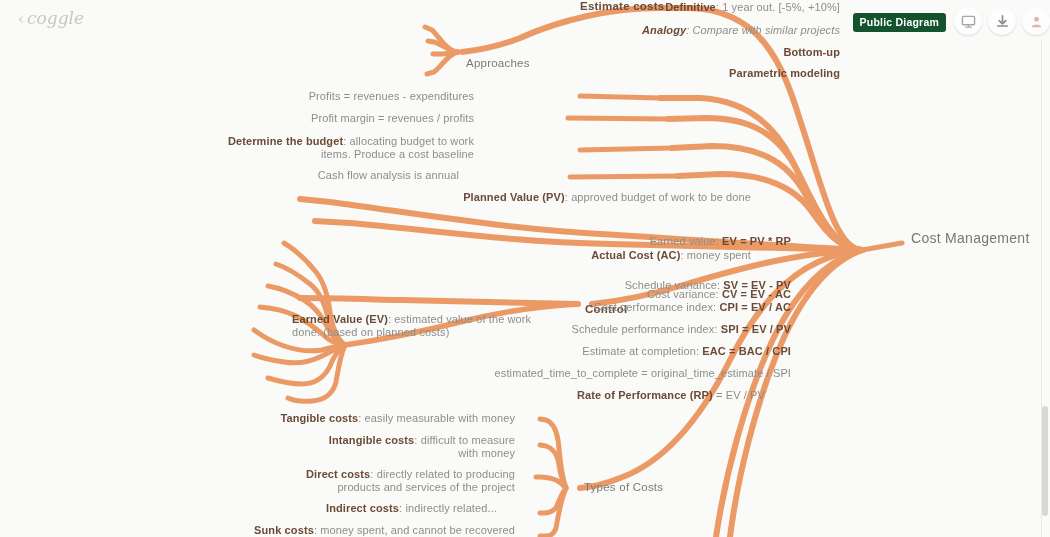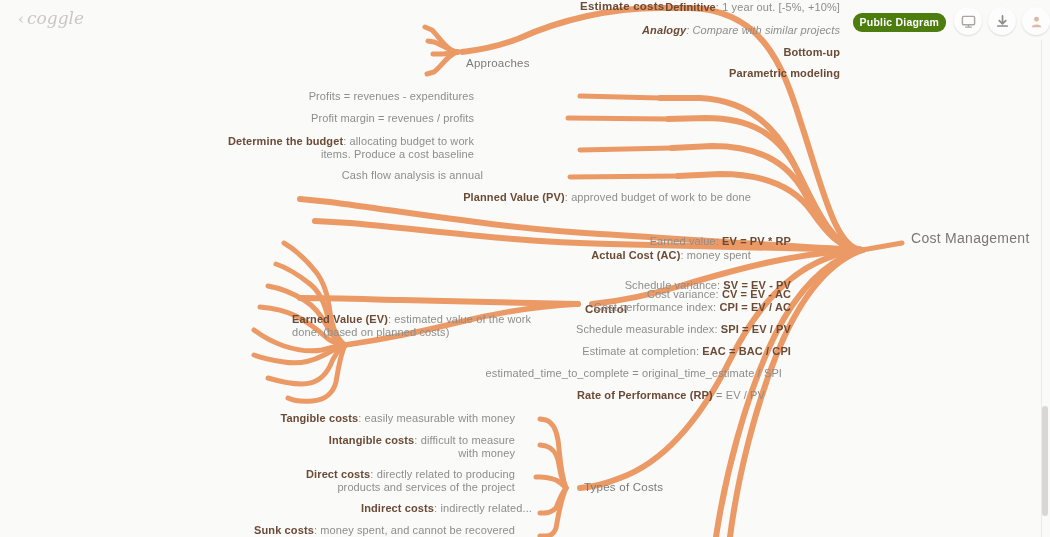--- a/index.html
+++ b/index.html
@@ -66,26 +66,26 @@
     user-select: none;
   }
   .logo .chev {
     font-style: normal;
     font-size: 15px;
     margin-right: 3px;
     color: #c9c7c4;
   }
   .badge {
     position: absolute; right: 104px; top: 13px;
-    background: #4d7c0f;
+    background: #14532d;
     color: #fff;
     font-size: 10.5px;
     font-weight: bold;
     padding: 3px 7px 4px 7px;
-    border-radius: 9px;
+    border-radius: 3px;
     letter-spacing: .02em;
     white-space: nowrap;
   }
   .circle-btn {
     position: absolute; top: 7px;
     width: 28px; height: 28px;
     border-radius: 50%;
     background: #fdfdfd;
     box-shadow: 0 1px 2px rgba(0,0,0,.13);
     display: flex; align-items: center; justify-content: center;
@@ -182,36 +182,36 @@
       <div class="branch" style="left: 466px; top: 57px;">Approaches</div>
       <div class="branch bold" style="left: 585px; top: 303px;">Control</div>
       <div class="branch" style="left: 584px; top: 481px;">Types of Costs</div>
       <div class="node n-right" style="right: 210px; top: 1px;"><span class="term">Definitive</span><span class="desc">: </span><span class="desc">1 year out. [-5%, +10%]</span></div>
       <div class="node n-right" style="right: 210px; top: 24px; font-style: italic;"><span class="term">Analogy</span><span class="desc">: </span><span class="desc">Compare with similar projects</span></div>
       <div class="node n-right" style="right: 210px; top: 46px;"><span class="term">Bottom-up</span></div>
       <div class="node n-right" style="right: 210px; top: 67px;"><span class="term">Parametric modeling</span></div>
       <div class="node n-right" style="right: 576px; top: 90px;"><span class="desc">Profits = revenues - expenditures</span></div>
       <div class="node n-right" style="right: 576px; top: 112px;"><span class="desc">Profit margin = revenues / profits</span></div>
       <div class="node n-right wrap" style="right: 576px; top: 135px; width: 252px;"><span class="term">Determine the budget</span><span class="desc">: </span><span class="desc">allocating budget to work items. Produce a cost baseline</span></div>
-      <div class="node n-right" style="right: 567px; top: 169px; text-align: center;"><span class="desc">Cash flow analysis is annual</span></div>
+      <div class="node n-right" style="right: 591px; top: 169px; text-align: center;"><span class="desc">Cash flow analysis is annual</span></div>
       <div class="node n-right" style="right: 299px; top: 191px;"><span class="term">Planned Value (PV)</span><span class="desc">: </span><span class="desc">approved budget of work to be done</span></div>
       <div class="node n-right" style="right: 299px; top: 214px; margin-top: 35px;"><span class="term">Actual Cost (AC)</span><span class="desc">: </span><span class="desc">money spent</span></div>
       <div class="node n-right" style="right: 259px; top: 235px;"><span class="desc">Earned value: </span><span class="term">EV = PV * RP</span></div>
       <div class="node n-right" style="right: 259px; top: 257px; margin-top: 31px;"><span class="desc">Cost variance: </span><span class="term">CV = EV - AC</span></div>
       <div class="node n-right" style="right: 259px; top: 279px;"><span class="desc">Schedule variance: </span><span class="term">SV = EV - PV</span></div>
       <div class="node n-right" style="right: 259px; top: 301px;"><span class="desc">Cost performance index: </span><span class="term">CPI = EV / AC</span></div>
-      <div class="node n-right" style="right: 259px; top: 323px;"><span class="desc">Schedule measurable index: </span><span class="term">SPI = EV / PV</span></div>
+      <div class="node n-right" style="right: 259px; top: 323px;"><span class="desc">Schedule performance index: </span><span class="term">SPI = EV / PV</span></div>
       <div class="node n-right" style="right: 259px; top: 345px;"><span class="desc">Estimate at completion: </span><span class="term">EAC = BAC / CPI</span></div>
-      <div class="node n-right" style="right: 268px; top: 367px; padding-left: 16px;"><span class="desc">estimated_time_to_complete = original_time_estimate / SPI</span></div>
+      <div class="node n-right" style="right: 259px; top: 367px; padding-left: 16px;"><span class="desc">estimated_time_to_complete = original_time_estimate / SPI</span></div>
       <div class="node n-right" style="right: 285px; top: 389px;"><span class="term">Rate of Performance (RP)</span><span class="desc"> </span><span class="desc">= EV / PV</span></div>
       <div class="node n-left wrap" style="left: 292px; top: 313px; width: 248px;"><span class="term">Earned Value (EV)</span><span class="desc">: </span><span class="desc">estimated value of the work done. (based on planned costs)</span></div>
       <div class="node n-right" style="right: 535px; top: 412px;"><span class="term">Tangible costs</span><span class="desc">: </span><span class="desc">easily measurable with money</span></div>
       <div class="node n-right wrap" style="right: 535px; top: 434px; width: 190px;"><span class="term">Intangible costs</span><span class="desc">: </span><span class="desc">difficult to measure with money</span></div>
       <div class="node n-right wrap" style="right: 535px; top: 468px; width: 253px;"><span class="term">Direct costs</span><span class="desc">: </span><span class="desc">directly related to producing products and services of the project</span></div>
-      <div class="node n-right" style="right: 518px; top: 502px;"><span class="term">Indirect costs</span><span class="desc">: </span><span class="desc">indirectly related...</span></div>
+      <div class="node n-right" style="right: 553px; top: 502px;"><span class="term">Indirect costs</span><span class="desc">: </span><span class="desc">indirectly related...</span></div>
       <div class="node n-right" style="right: 535px; top: 524px;"><span class="term">Sunk costs</span><span class="desc">: </span><span class="desc">money spent, and cannot be recovered</span></div>
       <div class="root" style="left: 911px; top: 230px;">Cost Management</div>
     </div>
 
   <div class="logo">
     <span class="chev">‹</span><span>coggle</span>
   </div>
 
   <div class="badge">Public Diagram</div>
 

